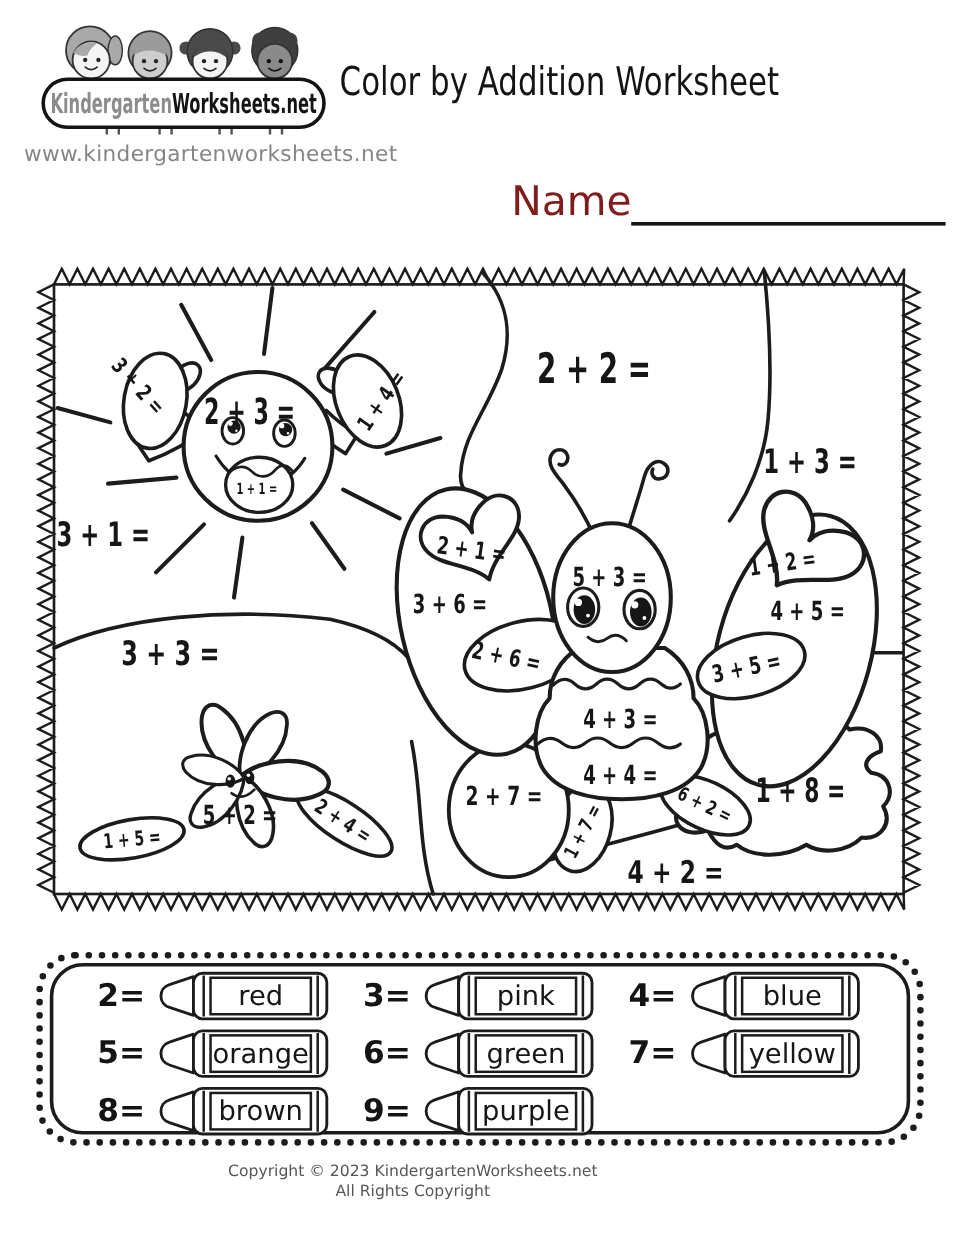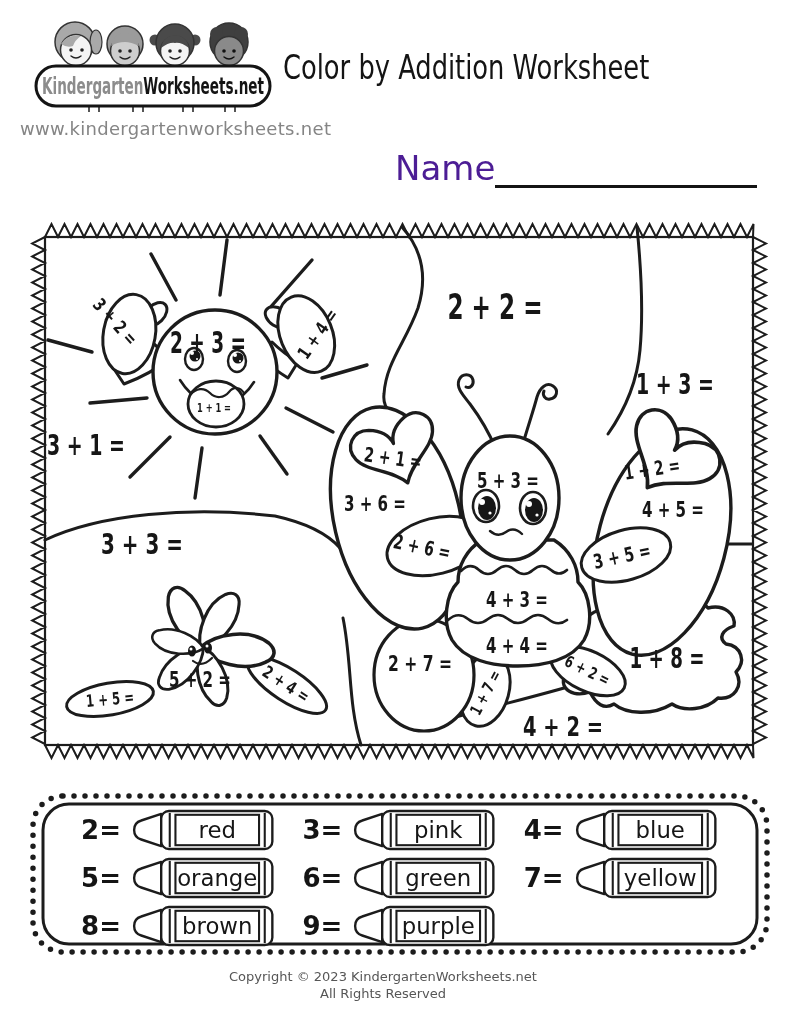--- a/index.html
+++ b/index.html
@@ -3,38 +3,38 @@
 <meta charset="utf-8">
 <style>
   html,body{margin:0;padding:0;background:#fff;}
   body{width:800px;height:1035px;position:relative;font-family:"DejaVu Sans","Liberation Sans",sans-serif;color:#111;}
   .abs{position:absolute;}
   
   #logo{left:33px;top:8px;width:240px;height:108px;}
   #logo-url{left:20px;top:118px;width:265px;text-align:center;font-size:18px;color:#858585;letter-spacing:.3px;}
   #page-title{left:283px;top:48px;font-size:33px;white-space:nowrap;transform:scaleX(.78);transform-origin:0 0;color:#141414;}
   #name-block{left:395px;top:148px;display:flex;align-items:flex-end;}
-  #name-label{font-size:34px;color:#4c1d95;}
+  #name-label{font-size:34px;color:#7f1d1d;margin-left:31px;}
   #name-line{width:262px;height:36px;border-bottom:3px solid #141414;}
   
   #picture{left:30px;top:222px;width:740px;height:543px;}
   svg text{fill:#161616;}
   .prob{font-weight:700;}
   .ln{stroke:#1c1c1c;fill:none;stroke-linecap:round;}
   .shape{stroke:#1c1c1c;fill:#fff;stroke-linejoin:round;}
   
   #key-box{left:25px;top:788px;width:750px;height:172px;}
   #key-frame{position:absolute;left:0;top:0;width:750px;height:172px;}
   #key-grid{position:absolute;left:50px;top:18px;right:36px;bottom:12px;display:grid;grid-template-columns:1fr 1fr 1fr;align-items:center;}
   .key-entry{display:flex;align-items:center;gap:6px;}
   .key-num{font-size:26px;font-weight:600;width:46px;text-align:right;color:#141414;}
   .crayon{width:152px;height:48px;flex:0 0 auto;}
   .crayon text{font-size:24px;}
   
-  #footer{left:0;top:968px;width:688px;text-align:center;font-size:13px;color:#565656;line-height:17px;padding-left:39px;}
+  #footer{left:0;top:968px;width:688px;text-align:center;font-size:13px;color:#565656;line-height:17px;}
 </style>
 </head>
 <body>
 
 <svg id="logo" class="abs" viewBox="0 0 240 108">
 
   <g>
     <circle cx="42" cy="34" r="20" fill="#a9a9a9" stroke="#333" stroke-width="1.5"></circle>
     <ellipse cx="63" cy="34" rx="6" ry="12" fill="#a9a9a9" stroke="#333" stroke-width="1.2"></ellipse>
     <circle cx="43" cy="42" r="15.5" fill="#f4f4f4" stroke="#333" stroke-width="1.5"></circle>
@@ -311,14 +311,14 @@
       <svg class="crayon" viewBox="0 0 160 50">
           <use href="#crayon-shape"></use>
           <text x="95" y="33" text-anchor="middle">purple</text>
         </svg>
     </div>
   </div>
 </div>
 
 <div id="footer" class="abs">
   <div>Copyright © 2023 KindergartenWorksheets.net</div>
-  <div>All Rights Reserved</div>
+  <div>All Rights Copyright</div>
 </div>
 
 </body></html>

